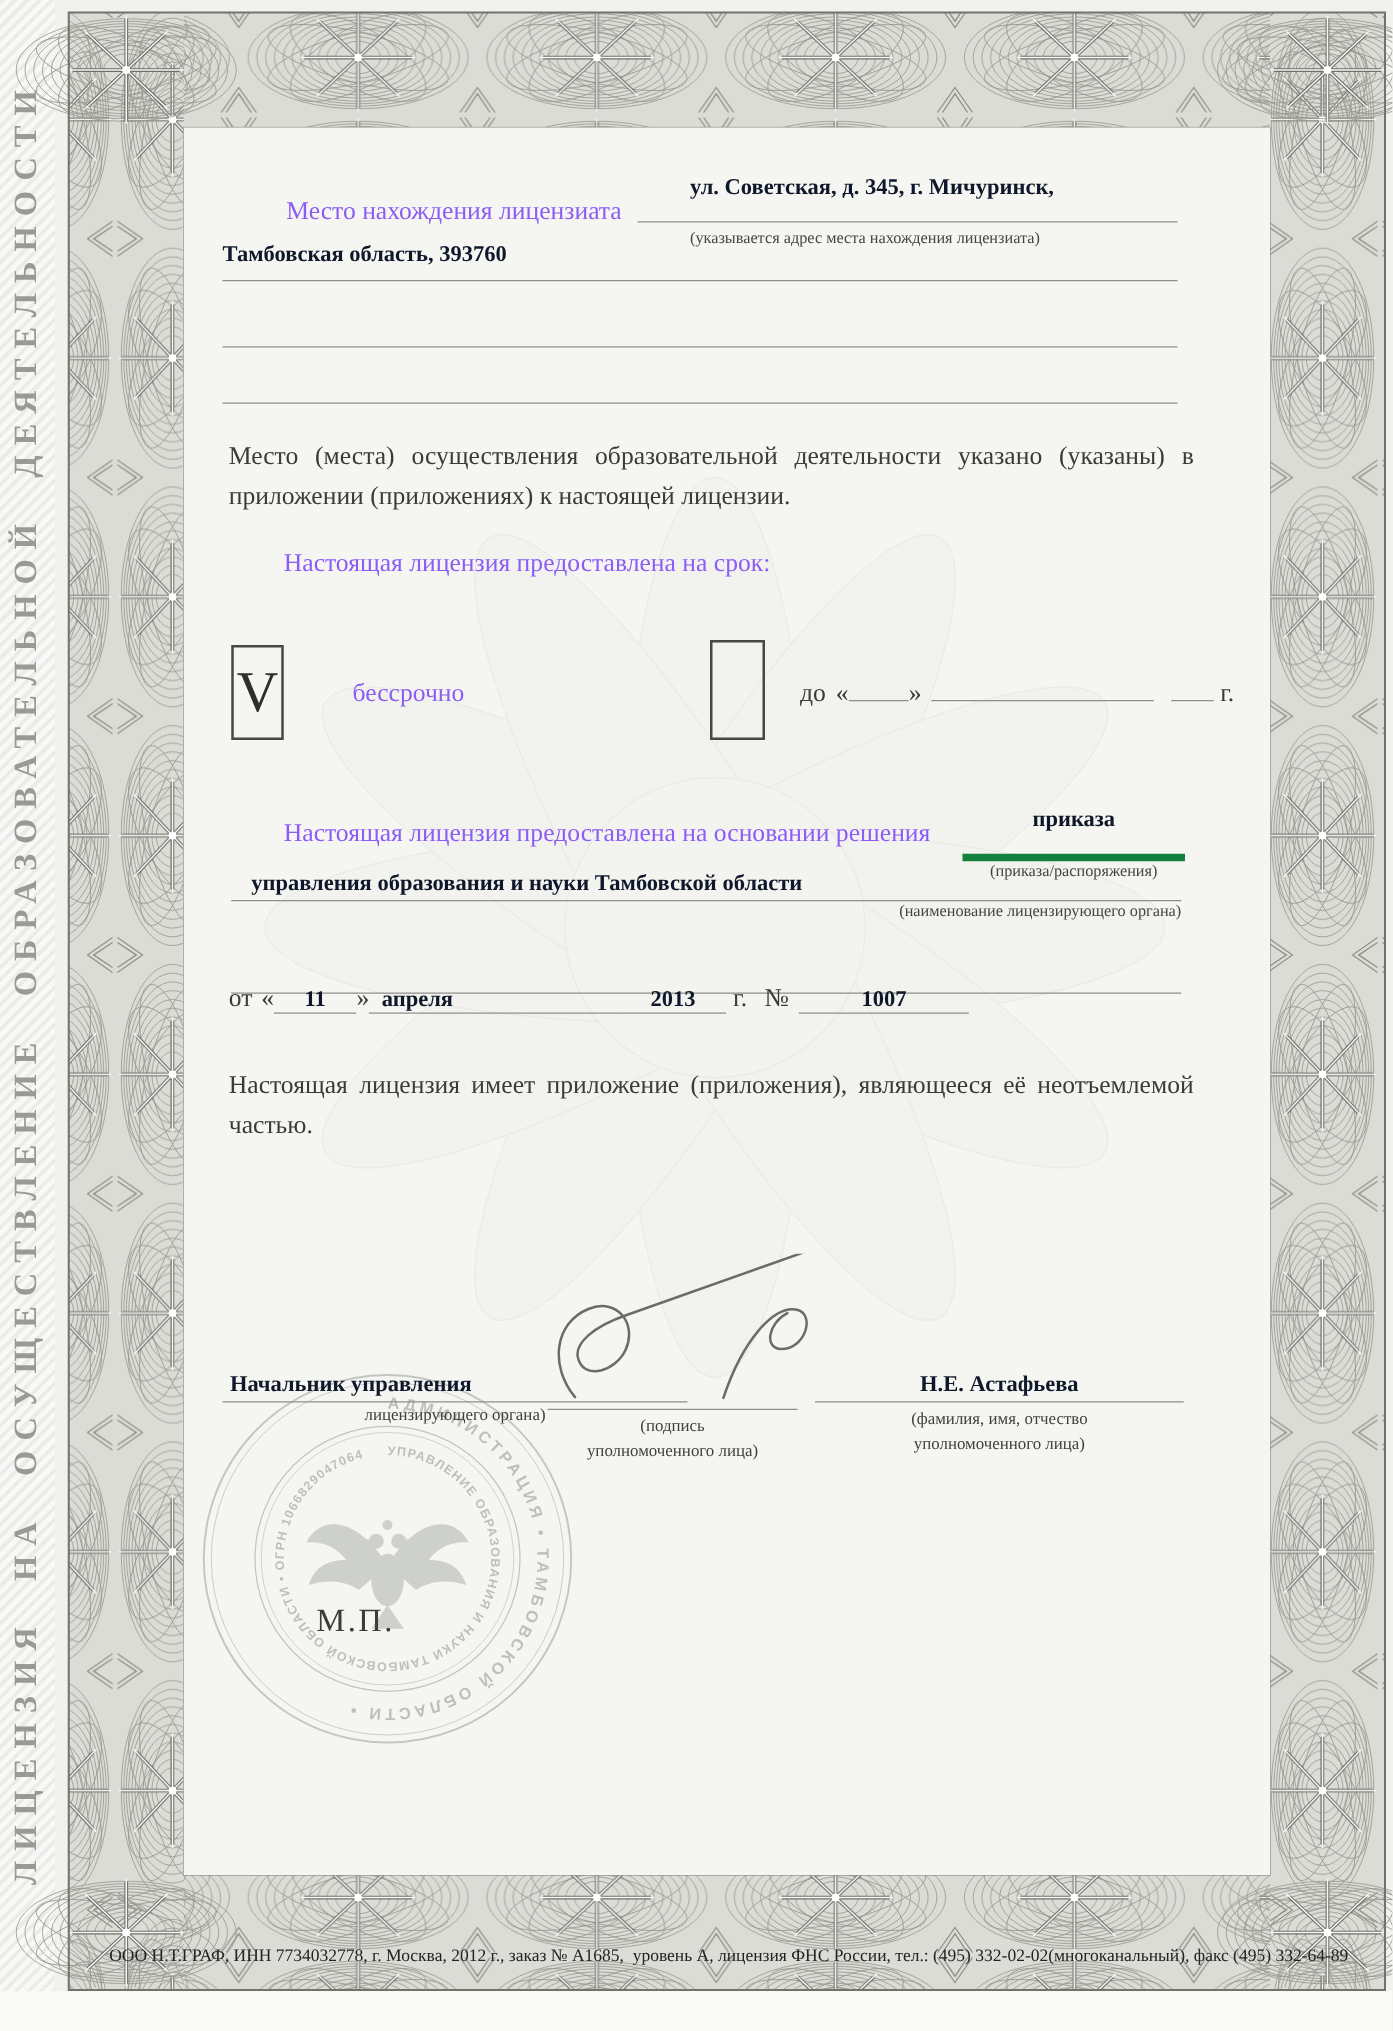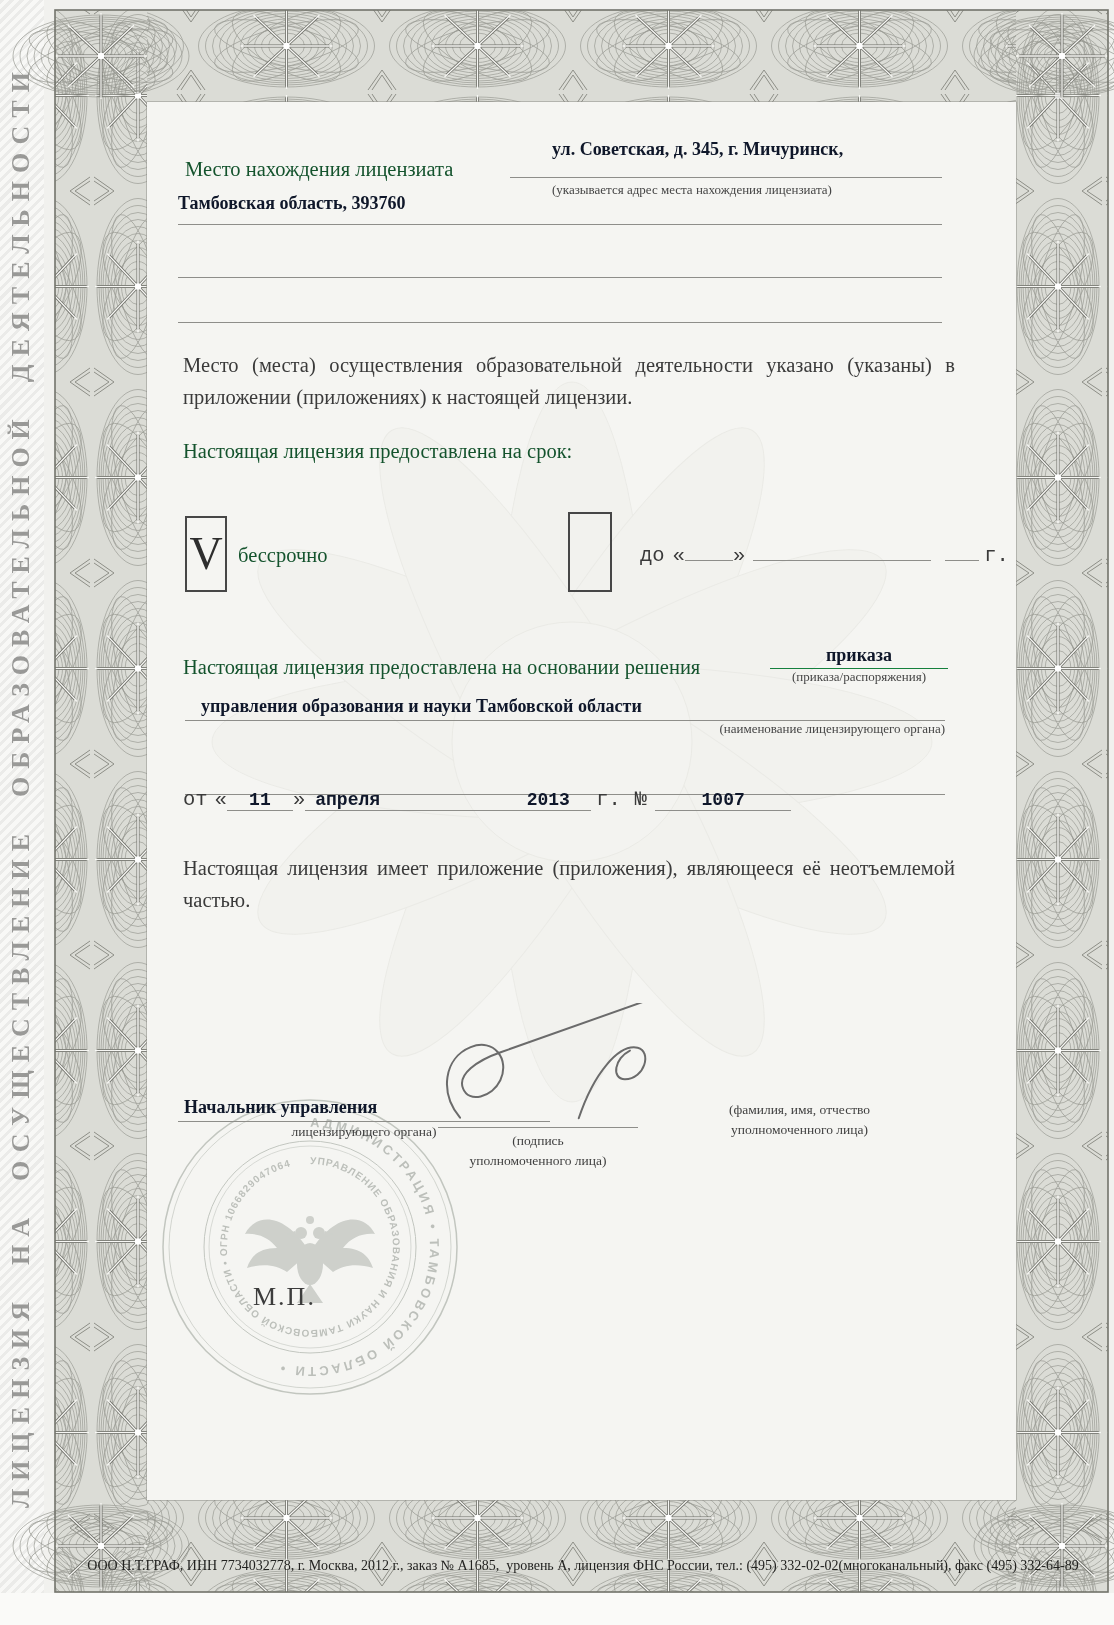--- a/index.html
+++ b/index.html
@@ -25,28 +25,28 @@
   .ros-e ellipse{fill:none;stroke:#9a9b94;stroke-width:.7;}
   .ros-rays-dark{stroke:#6e6f68;stroke-width:3;fill:none;stroke-linecap:round;}
   .ros-rays-light{stroke:#f7f7f4;stroke-width:1.3;fill:none;}
   .ros-core{fill:#ffffff;}
   .edgeV{fill:none;stroke:#8d8e87;stroke-width:1;}
   .frame-outer{fill:none;stroke:#72736b;stroke-width:1.6;}
   .frame-inner{fill:none;stroke:#8b8c85;stroke-width:1;}
   
   .content-area{left:147px;top:102px;width:869px;height:1398px;background:#f5f5f2;}
   .wm{fill:#f0f0ec;stroke:#e2e2dc;stroke-width:1;opacity:.55;}
-  .lbl{font-size:20.5px;color:#14532d;}
+  .lbl{font-size:20.5px;color:#8b5cf6;margin-left:44px;}
   .para{font-size:20.5px;color:#3a3a3a;line-height:1.58;text-align:justify;width:772px;}
   .bval{font-weight:bold;color:#0f172a;font-size:18px;}
   .hint{font-size:13px;color:#454545;}
   .rule{height:0;border-bottom:1px solid #8e8e8a;}
   .chkbox{border:2px solid #474747;background:transparent;display:flex;align-items:center;justify-content:center;}
   .vmark{font-size:46px;color:#2e2e2e;font-weight:normal;line-height:1;}
-  .flexrow{display:flex;align-items:baseline;font-size:20.5px;color:#3a3a3a;font-family:Liberation Mono, monospace;}
+  .flexrow{display:flex;align-items:baseline;font-size:20.5px;color:#3a3a3a;}
   .blank{display:inline-block;border-bottom:1px solid #8e8e8a;}
   .ublk{display:inline-block;border-bottom:1px solid #8e8e8a;text-align:center;}
   .sigcol .val{border-bottom:1px solid #8e8e8a;padding-bottom:3px;}
   .sigcol .cap{text-align:center;font-size:13.5px;color:#3f3f3f;line-height:1.45;margin-top:3px;}
   .sig-path{stroke:#6b6b6b;stroke-width:2;fill:none;stroke-linecap:round;}
   .seal{opacity:.55;}
   .seal-ring{fill:none;stroke:#99a097;}
   .seal-txt{fill:#8e948d;font-family:"Liberation Sans",sans-serif;font-weight:bold;}
   .seal-eagle{fill:#9ba19a;opacity:.8;}
   .mp{font-size:26px;color:#3c3c3c;letter-spacing:2px;}
@@ -154,21 +154,21 @@
   <span style="margin-left:8px;">«</span>
   <span class="blank" style="width:48px;"></span>
   <span>»</span>
   <span class="blank" style="width:178px;margin-left:8px;"></span>
   <span class="blank" style="width:34px;margin-left:14px;"></span>
   <span style="margin-left:5px;">г.</span>
 </div>
 
 <div class="abs lbl" style="left:183px;top:656px;">Настоящая лицензия предоставлена на основании решения</div>
 <div class="abs" style="left:770px;top:645px;width:178px;text-align:center;">
-  <div class="bval" style="border-bottom:1px solid #15803d;padding-bottom:2px;">приказа</div>
+  <div class="bval" style="border-bottom:6px solid #15803d;padding-bottom:17px;">приказа</div>
   <div class="hint">(приказа/распоряжения)</div>
 </div>
 <div class="abs" style="left:185px;top:696px;width:760px;">
   <div class="bval" style="border-bottom:1px solid #8e8e8a;padding-bottom:3px;padding-left:16px;">управления образования и науки Тамбовской области</div>
   <div class="hint" style="text-align:right;">(наименование лицензирующего органа)</div>
 </div>
 <div class="abs rule" style="left:185px;top:794px;width:760px;"></div>
 
 <div class="abs flexrow" style="left:183px;top:788px;">
   <span>от</span>
@@ -222,20 +222,21 @@
 <div class="abs sigcol" style="left:178px;top:1097px;width:372px;">
   <div class="val bval" style="padding-left:6px;">Начальник управления</div>
   <div class="cap" style="margin-top:0;">лицензирующего органа)</div>
 </div>
 <div class="abs sigcol" style="left:438px;top:1097px;width:200px;">
   <div class="val" style="height:27px;"></div>
   <div class="cap">(подпись</div>
   <div class="cap" style="margin-top:0;">уполномоченного лица)</div>
 </div>
 <div class="abs sigcol" style="left:652px;top:1097px;width:295px;">
+  <div class="val bval" style="text-align:center;">Н.Е. Астафьева</div>
   <div class="cap">(фамилия, имя, отчество</div>
   <div class="cap" style="margin-top:0;">уполномоченного лица)</div>
 </div>
 
 <div class="abs mp" style="left:253px;top:1282px;">М.П.</div>
 
 <div class="abs bottom-strip"></div>
 <div class="abs footer">ООО Н.Т.ГРАФ, ИНН 7734032778, г. Москва, 2012 г., заказ № А1685,  уровень А, лицензия ФНС России, тел.: (495) 332-02-02(многоканальный), факс (495) 332-64-89</div>
 
 </body></html>

